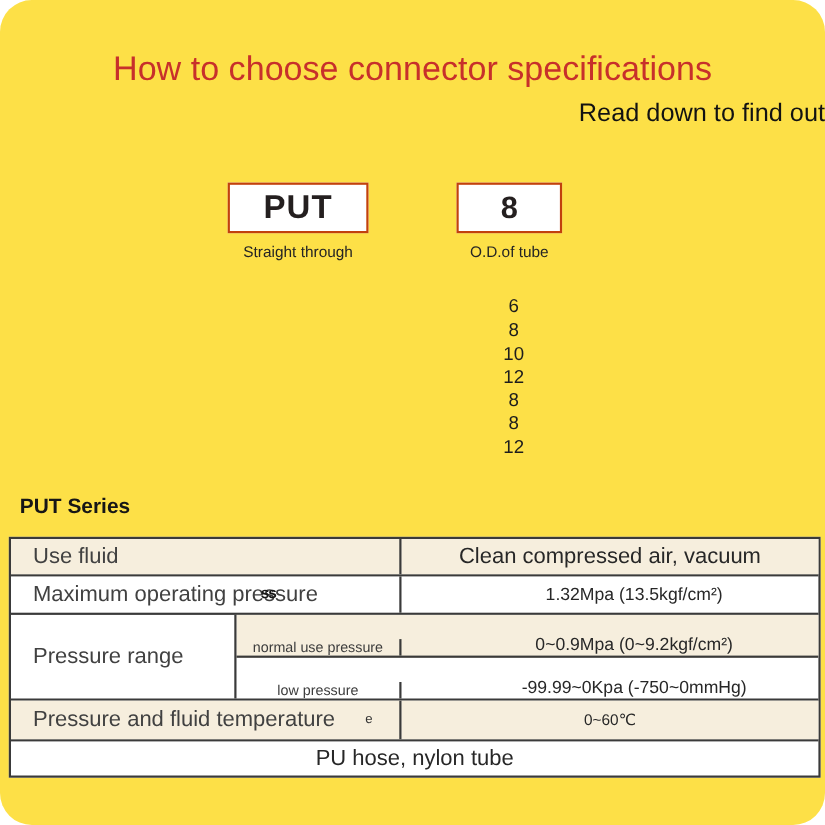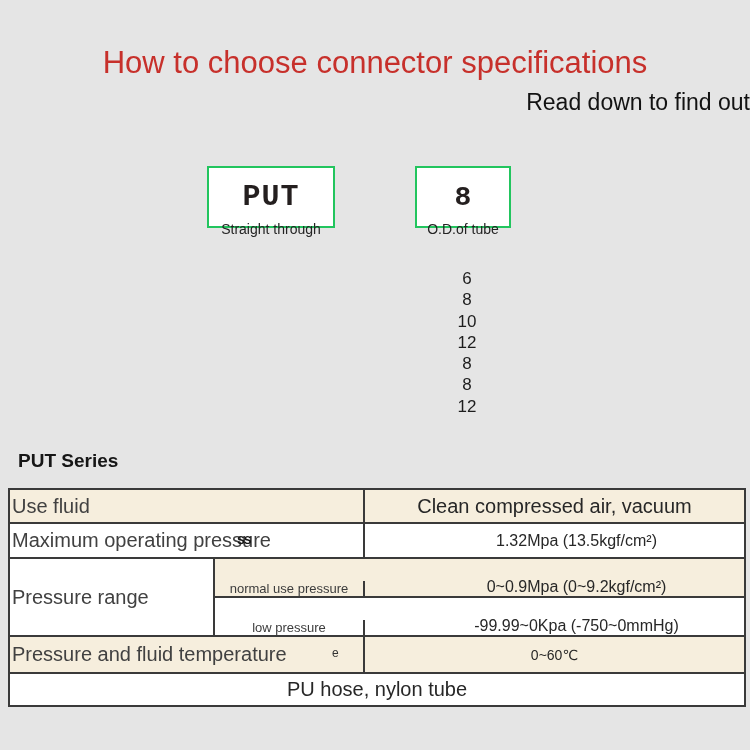--- a/index.html
+++ b/index.html
@@ -3,35 +3,35 @@
 <meta charset="utf-8">
 <style>
   :root{
     --bd:#3a3a3a;
     --beige:#f6eedd;
     --label:#414141;
     --value:#272727;
   }
   html,body{margin:0;padding:0;background:#fff;}
   .canvas{
-    position:relative;width:750px;height:750px;background:#e5e5e5;
-    font-family:"Liberation Sans","DejaVu Sans",sans-serif;overflow:hidden;
+    position:relative;width:750px;height:750px;background:#fde047;
+    font-family:"Liberation Sans","DejaVu Sans",sans-serif;overflow:hidden;border-radius:29px;
   }
   .page-title{
     position:absolute;left:0;top:44px;width:750px;text-align:center;
     font-size:31px;line-height:38px;font-weight:400;
   }
   .page-subtitle{
     position:absolute;left:0;top:87px;width:750px;text-align:right;
     font-size:23px;line-height:30px;color:#121212;
   }
   .code-box{
-    position:absolute;top:166px;height:62px;border:2px solid #22c55e;
+    position:absolute;top:166px;height:46px;border:2px solid #c2410c;
     box-sizing:border-box;display:flex;align-items:center;justify-content:center;
-    background:#fff;font-weight:700;color:#241f1f;font-family:Liberation Mono, monospace;
+    background:#fff;font-weight:700;color:#241f1f;
   }
   .code-box.put{left:207px;width:128px;font-size:30px;letter-spacing:1px;}
   .code-box.size{left:415px;width:96px;font-size:28px;}
   .box-caption{
     position:absolute;top:221px;font-size:14px;color:#242424;text-align:center;
   }
   .box-caption.left{left:207px;width:128px;}
   .box-caption.right{left:403px;width:120px;}
   .size-list{
     position:absolute;left:427px;top:268px;width:80px;text-align:center;
@@ -45,21 +45,21 @@
     position:absolute;left:8px;top:488px;width:738px;
     border:2px solid var(--bd);box-sizing:border-box;background:#fff;
     color:var(--value);
   }
   .trow{display:flex;align-items:stretch;}
   .trow + .trow{border-top:2px solid var(--bd);}
   .r1{height:32px;} .r2{height:33px;} .r3{height:76px;} .r4{height:35px;} .r5{height:31px;}
   .cell{box-sizing:border-box;}
   .lbl{
     width:355px;border-right:2px solid var(--bd);display:flex;align-items:center;
-    padding-left:2px;font-size:20px;color:var(--label);position:relative;
+    padding-left:20px;font-size:20px;color:var(--label);position:relative;
   }
   .lbl.narrow{width:205px;}
   .val{
     flex:1;display:flex;align-items:center;justify-content:center;text-align:center;
   }
   .v-lg{font-size:20px;} .v-md{font-size:16px;padding-left:44px;} .v-sm{font-size:14px;}
   .beige{background:var(--beige);}
   .subgrid{flex:1;display:flex;flex-direction:column;}
   .subrow{flex:1;display:flex;align-items:flex-end;}
   .subrow.first{border-bottom:2px solid var(--bd);}

